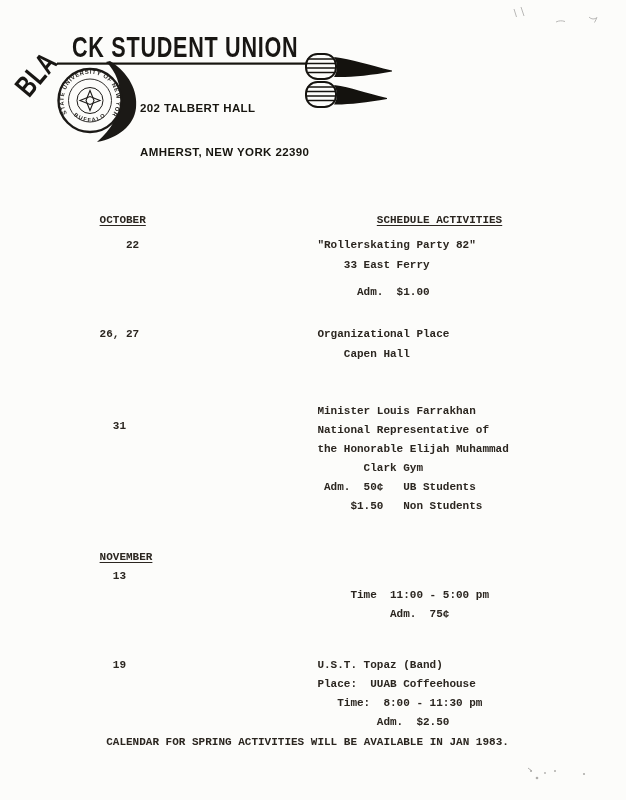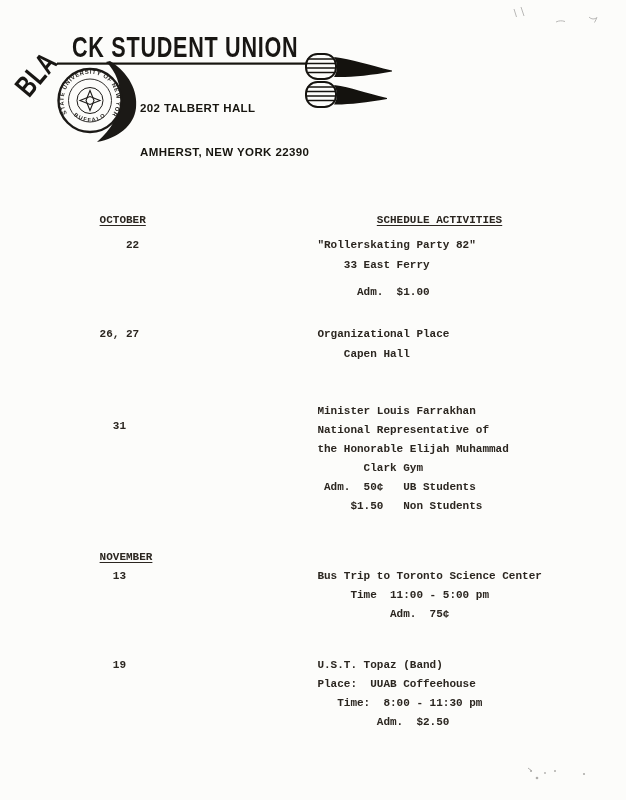--- a/index.html
+++ b/index.html
@@ -119,23 +119,23 @@
       <span class="tl" style="top: 331px; left: 343.8px;">Capen Hall</span>
       <span class="tl" style="top: 388px; left: 112.8px; margin-top: 15px;">31</span>
       <span class="tl" style="top: 388px; left: 317.4px;">Minister Louis Farrakhan</span>
       <span class="tl" style="top: 407px; left: 317.4px;">National Representative of</span>
       <span class="tl" style="top: 426px; left: 317.4px;">the Honorable Elijah Muhammad</span>
       <span class="tl" style="top: 445px; left: 363.6px;">Clark Gym</span>
       <span class="tl" style="top: 464px; left: 324px;">Adm.  50¢   UB Students</span>
       <span class="tl" style="top: 483px; left: 350.4px;">$1.50   Non Students</span>
       <span class="tl u" style="top: 534px; left: 99.6px;">NOVEMBER</span>
       <span class="tl" style="top: 553px; left: 112.8px;">13</span>
-      <span class="tl" style="top: 553px; left: 317.4px;">Bus Trip to Toronto Science Center</span>
       <span class="tl" style="top: 572px; left: 350.4px;">Time  11:00 - 5:00 pm</span>
       <span class="tl" style="top: 591px; left: 390px;">Adm.  75¢</span>
       <span class="tl" style="top: 642px; left: 112.8px;">19</span>
       <span class="tl" style="top: 642px; left: 317.4px;">U.S.T. Topaz (Band)</span>
       <span class="tl" style="top: 661px; left: 317.4px;">Place:  UUAB Coffeehouse</span>
       <span class="tl" style="top: 680px; left: 337.2px;">Time:  8:00 - 11:30 pm</span>
       <span class="tl" style="top: 699px; left: 376.8px;">Adm.  $2.50</span>
+      <span class="tl" style="top: 719px; left: 106.2px;">CALENDAR FOR SPRING ACTIVITIES WILL BE AVAILABLE IN JAN 1983.</span>
     </main>
 
 </div>
 
 </body></html>

